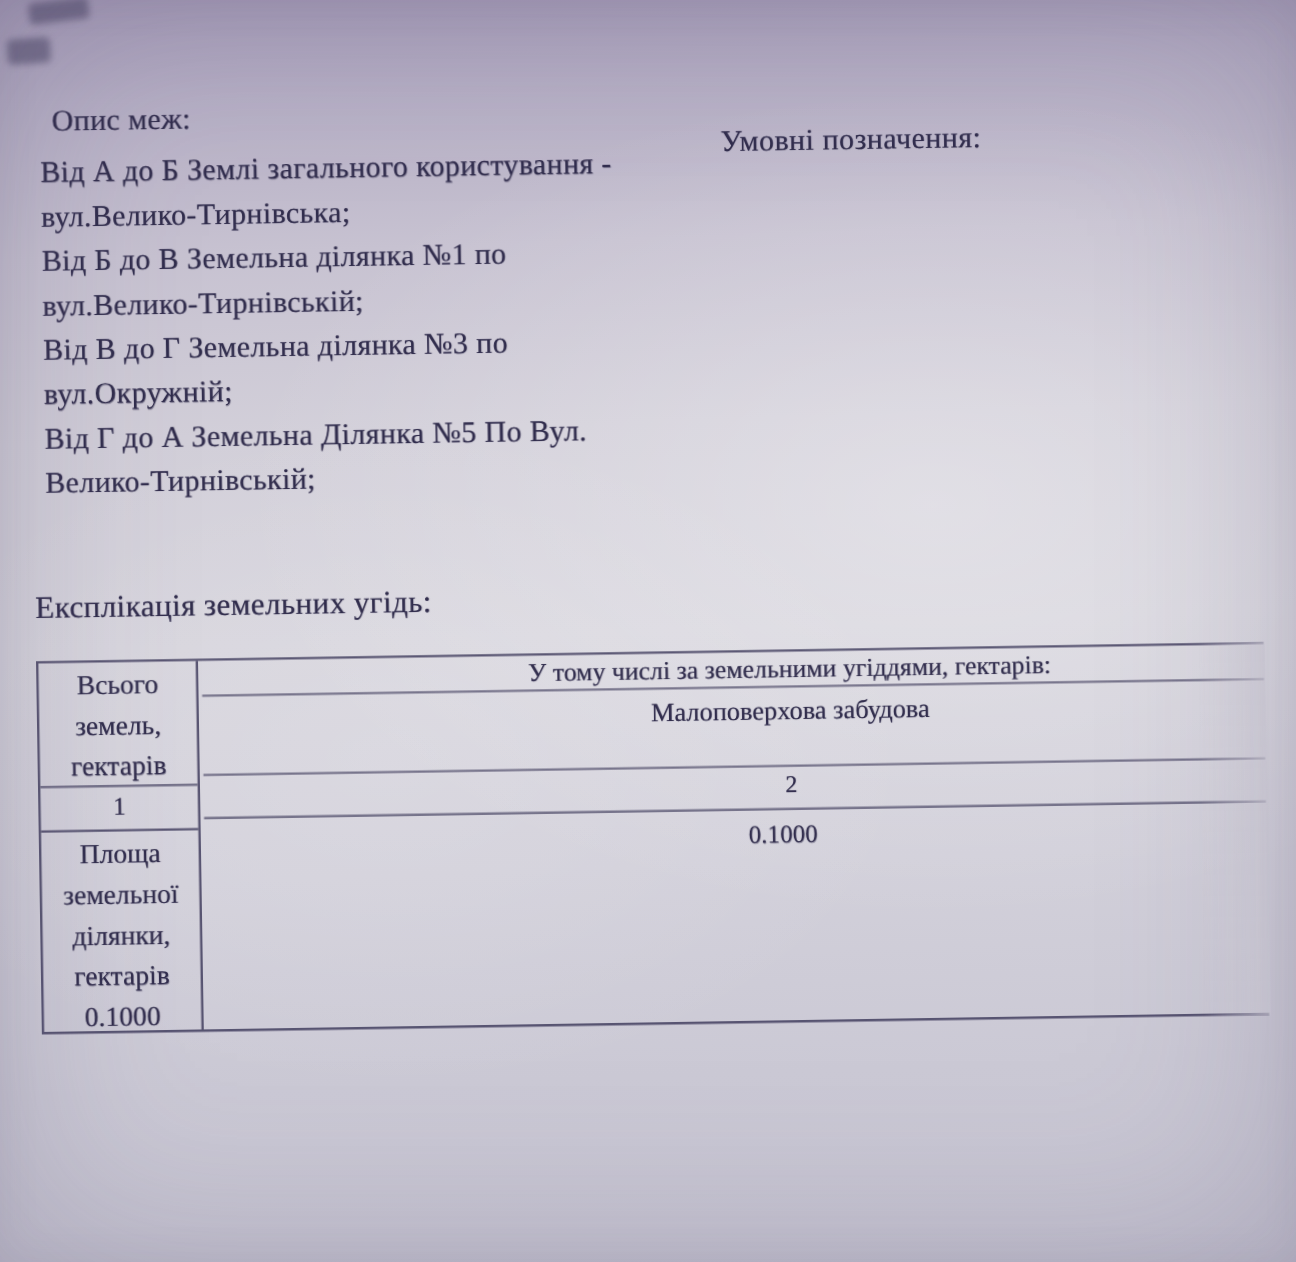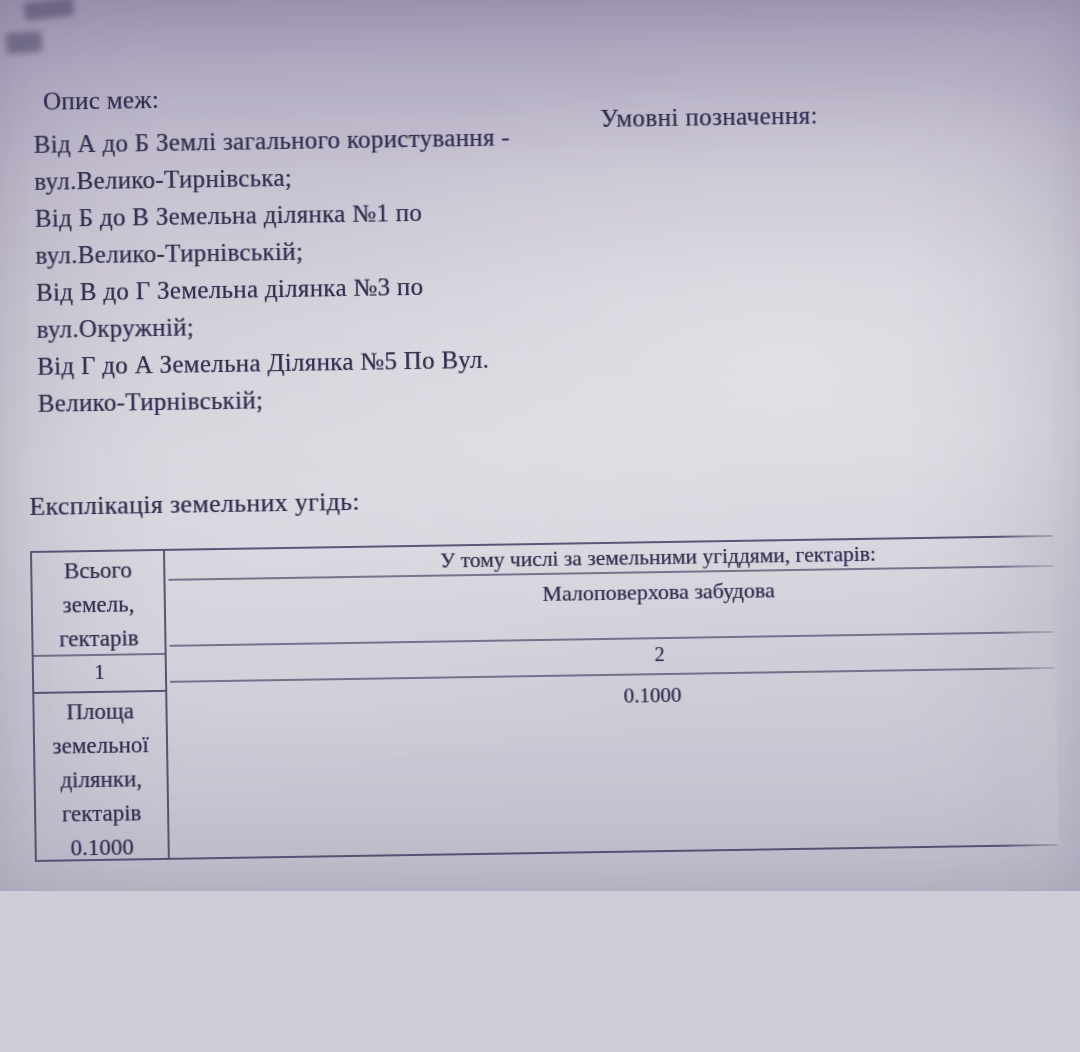--- a/index.html
+++ b/index.html
@@ -2,21 +2,21 @@
 <html><head>
 <meta charset="utf-8">
 <style>
   html, body { margin:0; padding:0; }
   body {
     width:1080px; height:1052px; overflow:hidden;
     font-family:"Liberation Serif","DejaVu Serif",serif;
     background:#cfccd8;
   }
   .photo {
-    position:absolute; inset:0; width:1080px; height:891px; overflow:hidden;
+    position:absolute; inset:0; width:1080px; height:1052px; overflow:hidden;
     background:
       radial-gradient(90% 55% at 72% 40%, rgba(255,255,255,0.30), rgba(255,255,255,0) 60%),
       radial-gradient(70% 45% at 30% 60%, rgba(255,255,255,0.14), rgba(255,255,255,0) 60%),
       linear-gradient(178deg, #a79db9 0%, #b6afc5 8%, #c7c2d1 20%, #d2cfd9 34%, #d7d5dd 50%, #d2d0da 68%, #cbc9d5 84%, #c7c5d2 100%);
   }
   .vignette {
     position:absolute; inset:0; pointer-events:none;
     box-shadow: inset 0 0 150px 18px rgba(88,78,112,0.22), inset 0 0 35px rgba(88,78,112,0.10);
   }
   .corner-mark {

